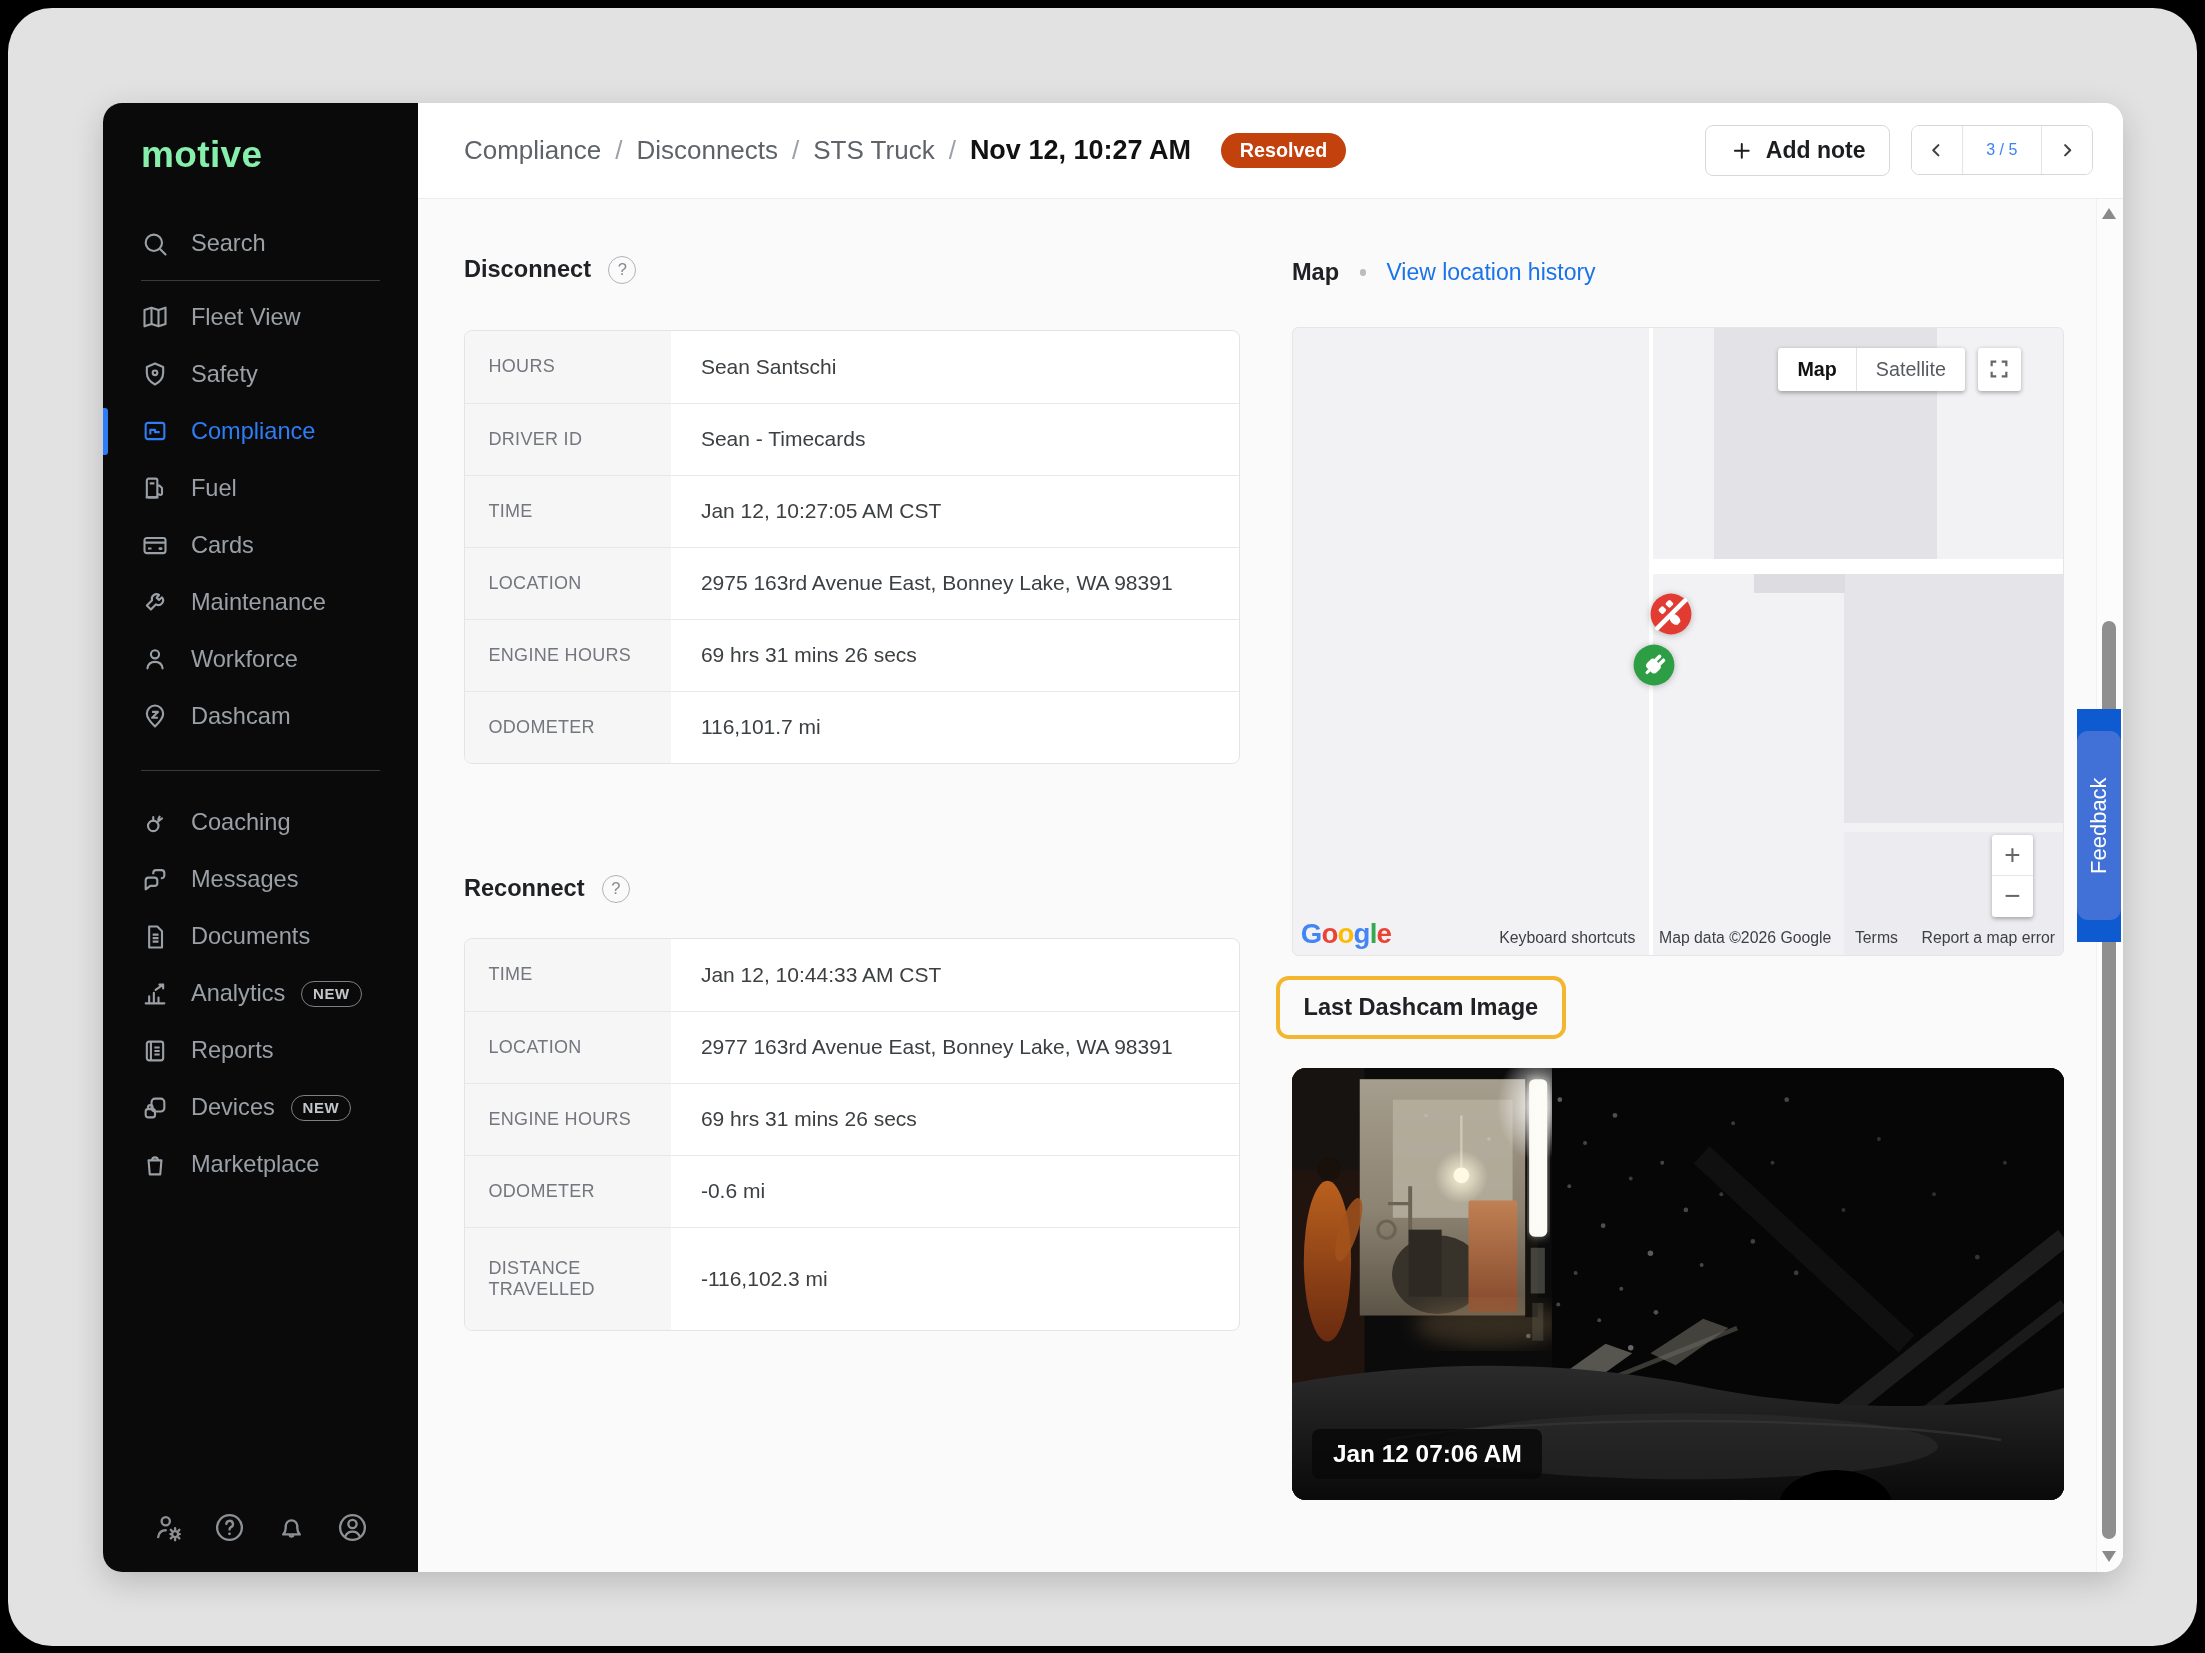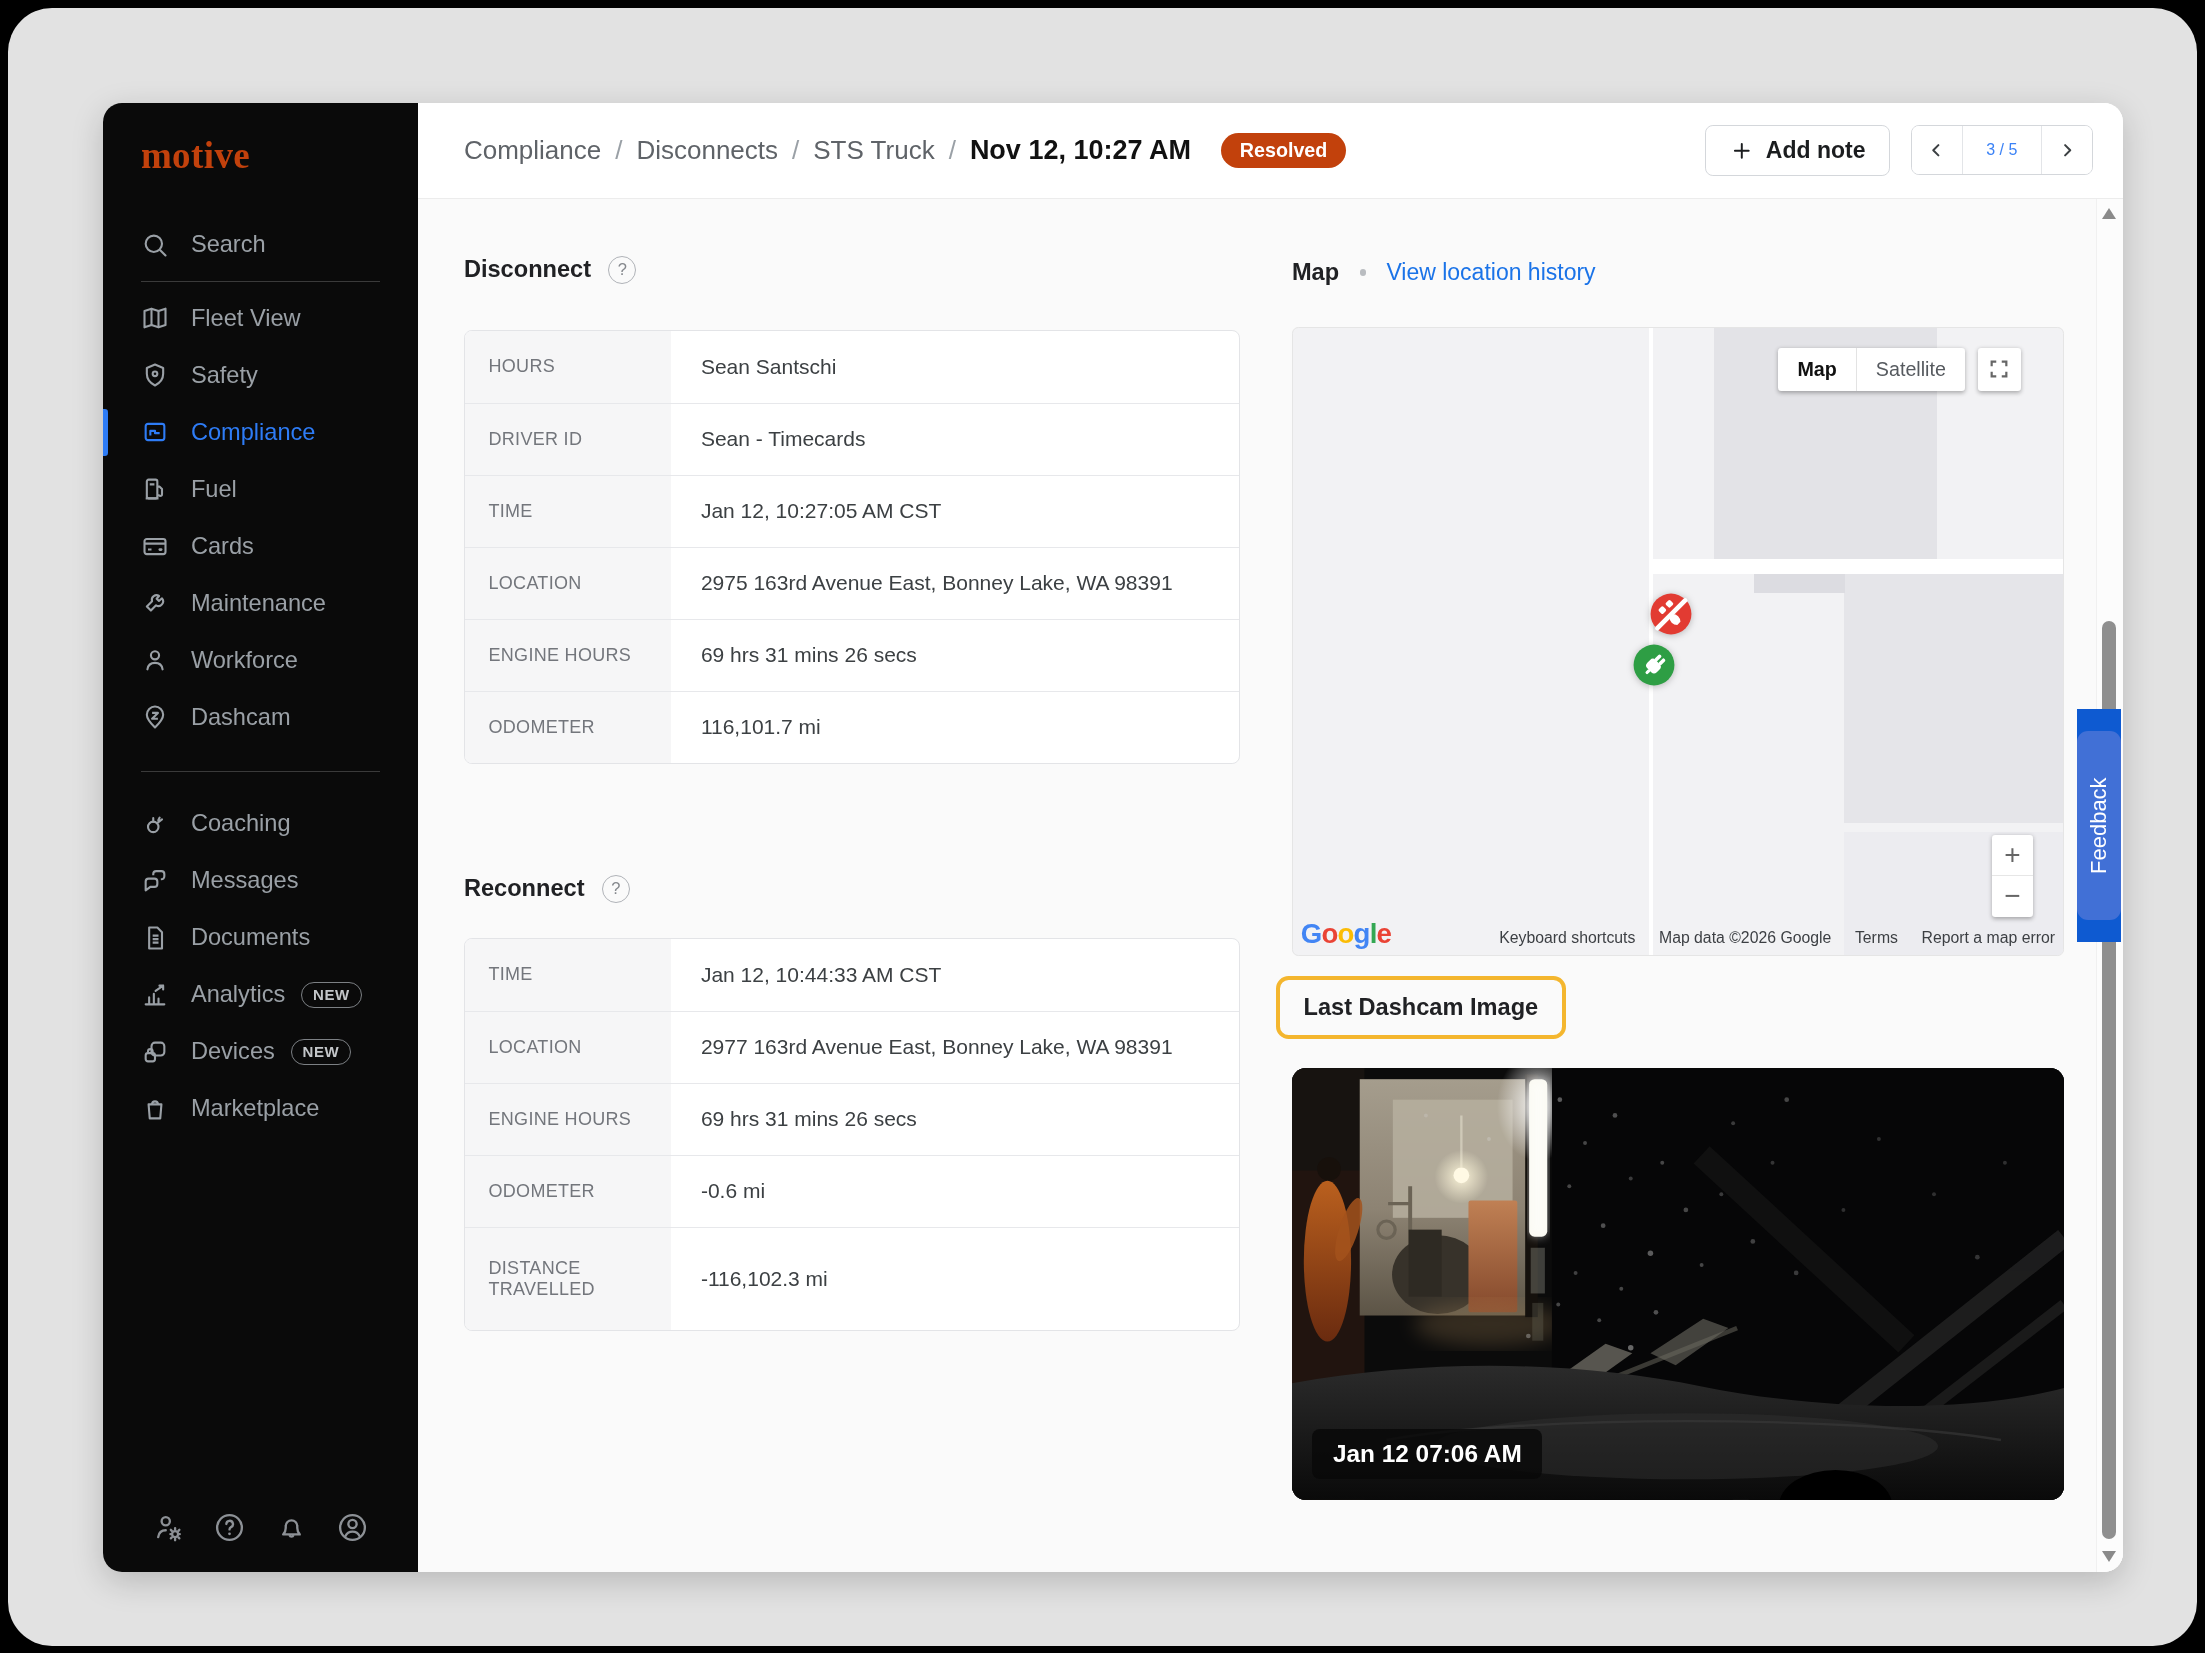--- a/index.html
+++ b/index.html
@@ -9,22 +9,22 @@
   .page  { position:absolute; inset:7.9px; background:#e2e2e2; border-radius:44px; }
 
   
   .app { position:absolute; left:95px; top:95px; width:2020px; height:1469px;
          background:#fff; border-radius:19px; overflow:hidden; display:flex;
          box-shadow:0 9.5px 31.5px rgba(0,0,0,.18); }
 
   
   .sidebar { width:315px; background:#0a0a0a; display:flex; flex-direction:column;
              flex-shrink:0; padding-bottom:28px; }
-  .logo { margin:31.5px 0 0 38px; color:#c2410c; font-size:37px; font-weight:800;
-          letter-spacing:0.4px;font-family:Liberation Serif, serif; }
+  .logo { margin:31.5px 0 0 38px; color:#86efac; font-size:37px; font-weight:800;
+          letter-spacing:0.4px; }
   .side-item { height:57px; display:flex; align-items:center; padding-left:38px;
                color:#9aa0a6; font-size:23.6px; cursor:pointer; position:relative; }
   .side-item svg { width:28px; height:28px; margin-right:22px; flex-shrink:0; }
   .side-item.search { margin-top:39px; }
   .side-item.active { color:#2e7cf6; }
   .side-item.active .abar { position:absolute; left:0; top:4.7px; bottom:4.7px; width:5.5px;
                background:#2e7cf6; border-radius:0 3.2px 3.2px 0; }
   .side-div { height:0.8px; background:#3a3a3a; margin:7.9px 38px; }
   .side-div.d2 { margin-top:25px; margin-bottom:23.6px; }
   .newbadge { margin-left:15.8px; border:1.6px solid #7c8084; color:#c3c6c9; font-size:15px;
@@ -241,20 +241,27 @@
             </svg>
       <span>Documents</span>
     </div>
     <div class="side-item">
       <svg viewBox="0 0 24 24" fill="none" stroke="currentColor" stroke-width="1.8" stroke-linecap="round">
               <path d="M4 20h16M7 20v-6M11 20v-9M15 20v-5"></path>
               <path d="M12.5 8.5 19 4M19 4h-3.2M19 4v3.2"></path>
             </svg>
       <span>Analytics</span>
       <span class="newbadge">NEW</span>
+    </div>
+    <div class="side-item">
+      <svg viewBox="0 0 24 24" fill="none" stroke="currentColor" stroke-width="1.8" stroke-linejoin="round">
+              <rect x="5" y="4" width="14" height="16" rx="2"></rect>
+              <path d="M8.5 4v16M11.5 9h4.5M11.5 12h4.5M11.5 15h4.5"></path>
+            </svg>
+      <span>Reports</span>
     </div>
     <div class="side-item">
       <svg viewBox="0 0 24 24" fill="none" stroke="currentColor" stroke-width="1.8" stroke-linejoin="round">
               <rect x="9" y="4" width="11" height="11" rx="3"></rect>
               <rect x="4" y="13" width="8" height="7" rx="2"></rect>
               <path d="M6 13v-1.5a2 2 0 0 1 4 0V13"></path>
             </svg>
       <span>Devices</span>
       <span class="newbadge">NEW</span>
     </div>

